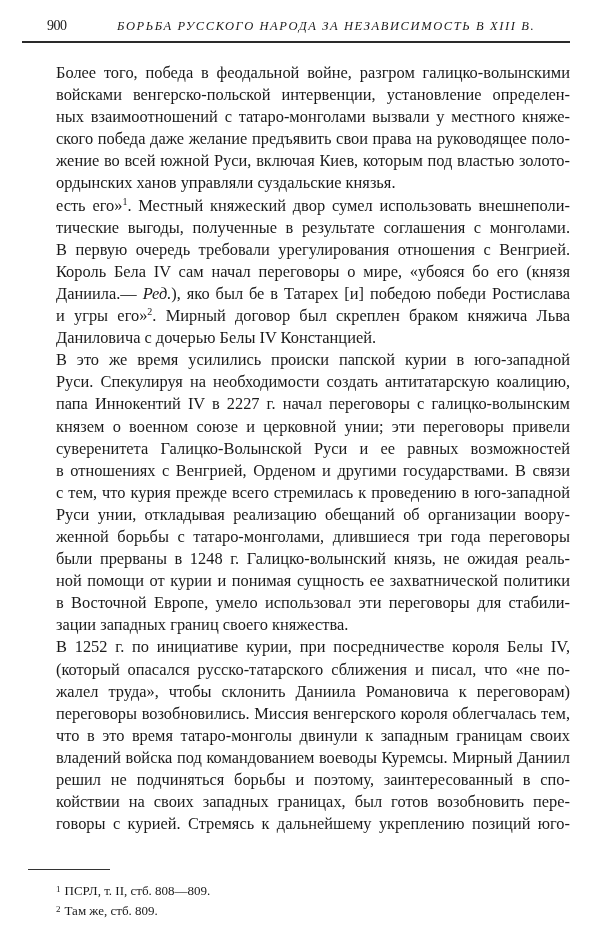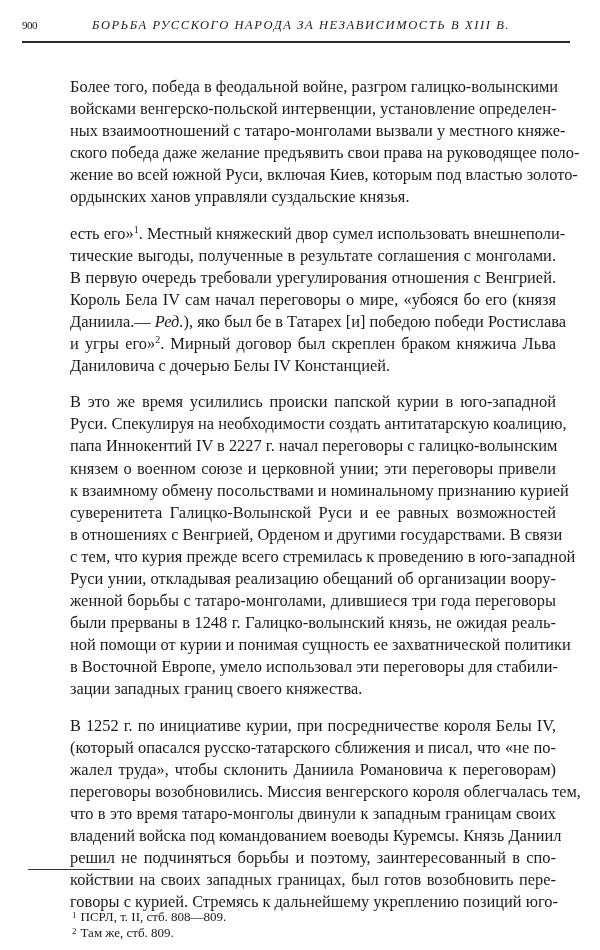--- a/index.html
+++ b/index.html
@@ -6,42 +6,42 @@
     body {
       width: 600px; height: 950px; position: relative; overflow: hidden;
       font-family: "Liberation Serif", "DejaVu Serif", serif;
       color: #1a1a1a;
     }
     .page { position: absolute; left: 0; top: 0; width: 600px; height: 950px; }
     .header {
       position: absolute; left: 22px; top: 18px; width: 548px; height: 22px;
       display: flex; align-items: baseline;
     }
-    .page-number { font-size: 11px; letter-spacing: -0.5px; width: 70px; }
+    .page-number { font-size: 14px; letter-spacing: -0.5px; width: 70px; margin-left: 25px; }
     .running-title {
       font-size: 12.5px; letter-spacing: 1.6px; white-space: nowrap; font-style: italic;
     }
     .header-rule {
       position: absolute; left: 22px; top: 41px; width: 548px; height: 2px;
       background: #2a2a2a;
     }
     .body-text {
       position: absolute; left: 25px; top: 62px; width: 545px;
       font-size: 16.4px; line-height: 22.1px; text-align: justify;
     }
-    .para { margin: 14px; text-indent: 31px; }
+    .para { margin: 0; text-indent: 31px; }
     .line { display: block; text-align: justify; text-align-last: justify; white-space: nowrap; }
     .line.last { text-align-last: left; }
     sup { font-size: 10px; line-height: 0; vertical-align: 6px; }
     em { font-style: italic; }
     .fn-rule {
       position: absolute; left: 28px; top: 869px; width: 82px; height: 1px; background: #333;
     }
     .footnotes {
-      position: absolute; left: 56px; top: 908px; font-size: 13px; line-height: 14px; margin-left: 16px;
+      position: absolute; left: 56px; top: 880px; font-size: 13px; line-height: 19px;
     }
     .fn { display: block; white-space: nowrap; }
     .fn-mark { font-size: 9px; vertical-align: 3px; margin-right: 4px; }
   </style>
 </head>
 <body>
 
 <div class="page">
   <div class="header">
     <span class="page-number">900</span>
@@ -68,39 +68,38 @@
       <span class="line"><span>Даниила.—</span> <em>Ред.</em><span>), яко был бе в Татарех [и] победою победи Ростислава</span></span>
       <span class="line"><span>и угры его»</span><sup>2</sup><span>. Мирный договор был скреплен браком княжича Льва</span></span>
       <span class="line last">Даниловича с дочерью Белы IV Констанцией.</span>
     </div>
 
     <div class="para">
       <span class="line">В это же время усилились происки папской курии в юго-западной</span>
       <span class="line">Руси. Спекулируя на необходимости создать антитатарскую коалицию,</span>
       <span class="line">папа Иннокентий IV в 2227 г. начал переговоры с галицко-волынским</span>
       <span class="line">князем о военном союзе и церковной унии; эти переговоры привели</span>
-      <span class="line">к взаимному обмену посольствами и номинальному признанию курией</span>
       <span class="line">суверенитета Галицко-Волынской Руси и ее равных возможностей</span>
       <span class="line">в отношениях с Венгрией, Орденом и другими государствами. В связи</span>
       <span class="line">с тем, что курия прежде всего стремилась к проведению в юго-западной</span>
       <span class="line">Руси унии, откладывая реализацию обещаний об организации воору-</span>
       <span class="line">женной борьбы с татаро-монголами, длившиеся три года переговоры</span>
       <span class="line">были прерваны в 1248 г. Галицко-волынский князь, не ожидая реаль-</span>
       <span class="line">ной помощи от курии и понимая сущность ее захватнической политики</span>
       <span class="line">в Восточной Европе, умело использовал эти переговоры для стабили-</span>
       <span class="line last">зации западных границ своего княжества.</span>
     </div>
 
     <div class="para">
       <span class="line">В 1252 г. по инициативе курии, при посредничестве короля Белы IV,</span>
       <span class="line">(который опасался русско-татарского сближения и писал, что «не по-</span>
       <span class="line">жалел труда», чтобы склонить Даниила Романовича к переговорам)</span>
       <span class="line">переговоры возобновились. Миссия венгерского короля облегчалась тем,</span>
       <span class="line">что в это время татаро-монголы двинули к западным границам своих</span>
-      <span class="line">владений войска под командованием воеводы Куремсы. Князь Даниил</span>
+      <span class="line">владений войска под командованием воеводы Куремсы. Мирный Даниил</span>
       <span class="line">решил не подчиняться борьбы и поэтому, заинтересованный в спо-</span>
       <span class="line">койствии на своих западных границах, был готов возобновить пере-</span>
       <span class="line">говоры с курией. Стремясь к дальнейшему укреплению позиций юго-</span>
     </div>
   </div>
 
   <div class="fn-rule"></div>
   <div class="footnotes">
     <span class="fn"><span class="fn-mark">1</span><span>ПСРЛ, т. II, стб. 808—809.</span></span>
     <span class="fn"><span class="fn-mark">2</span><span>Там же, стб. 809.</span></span>

